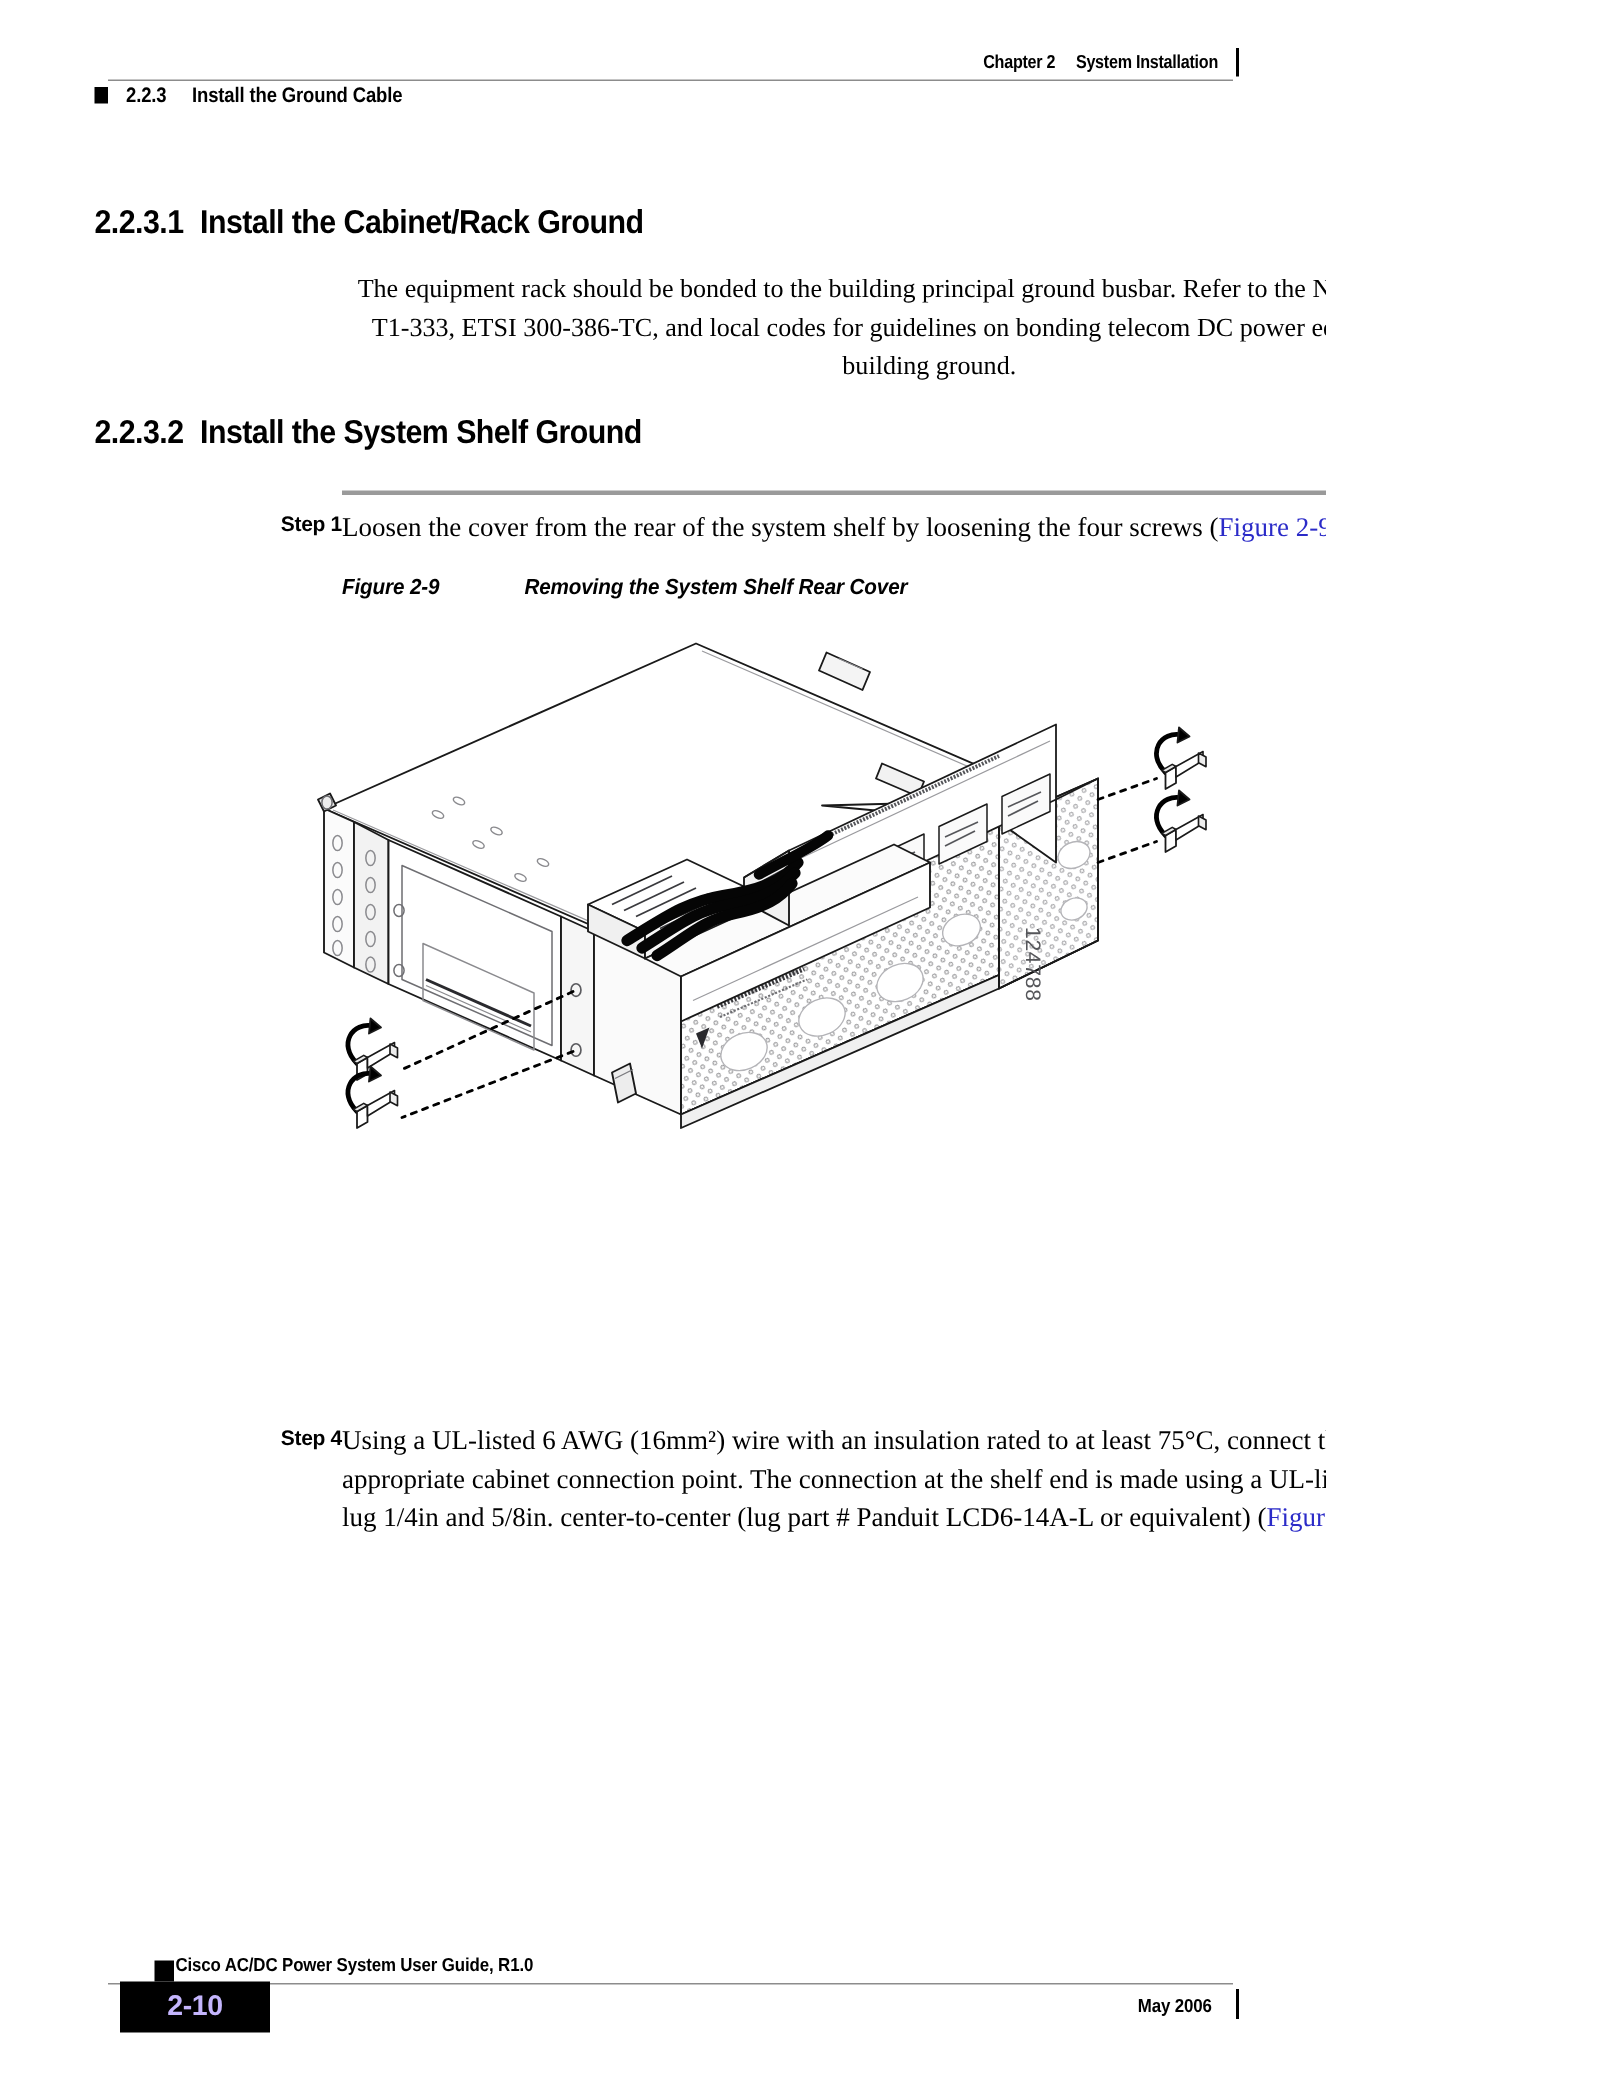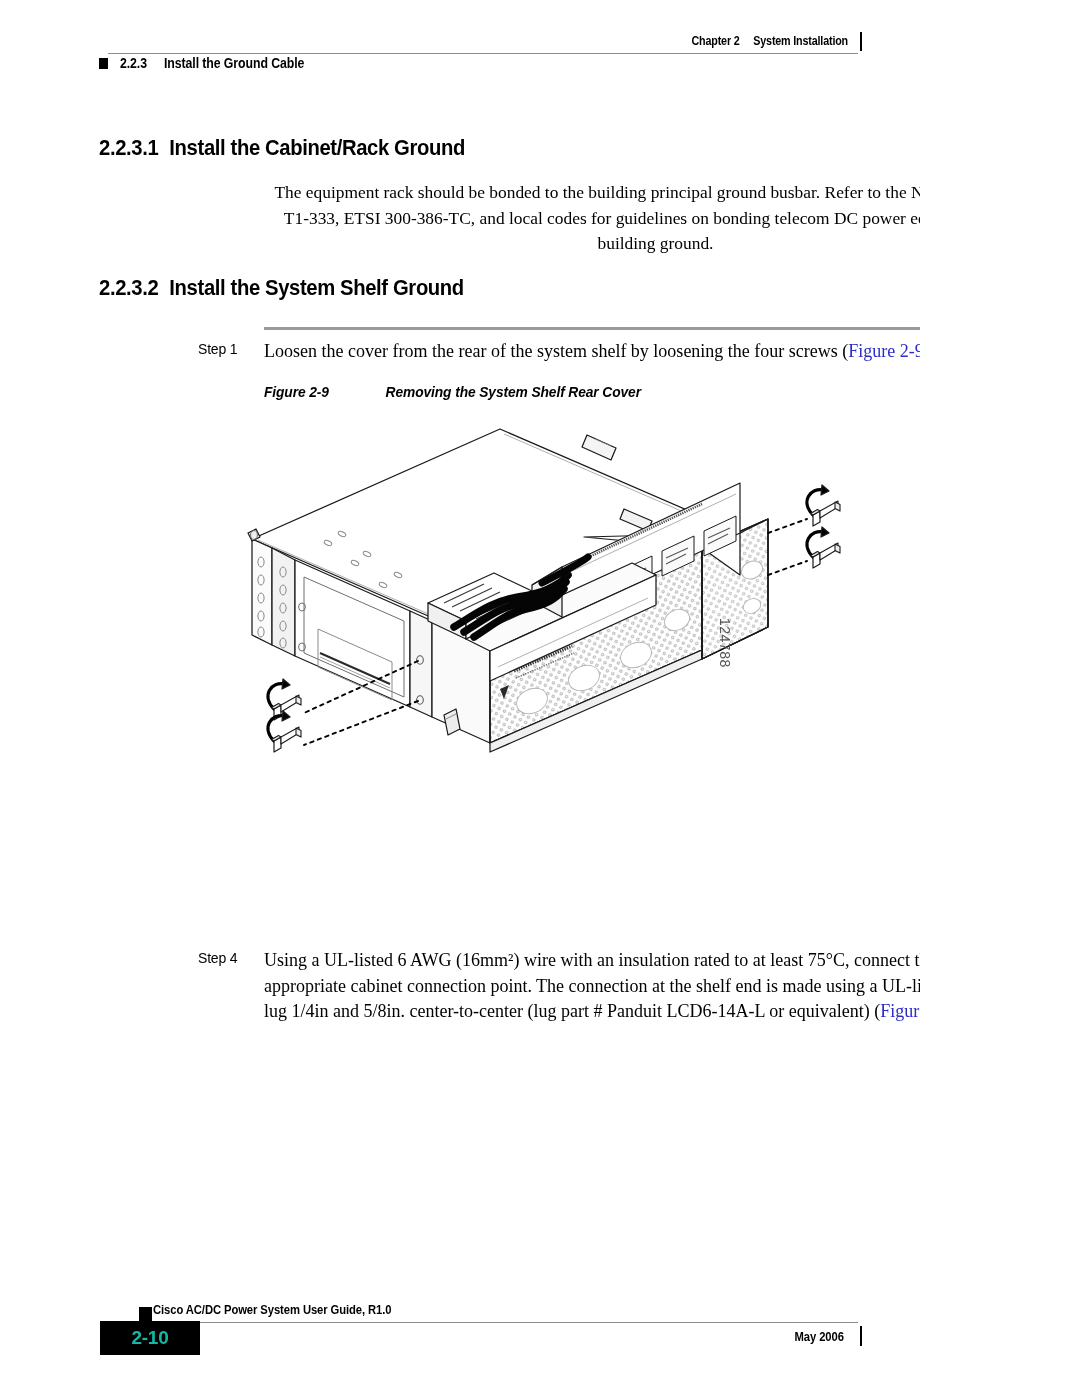--- a/index.html
+++ b/index.html
@@ -10,21 +10,20 @@
   body {
     font-family: "Liberation Serif", serif;
     color: #000000;
   }
   .page {
     position: relative;
     width: 884px;
     height: 1397px;
     background: #ffffff;
     overflow: hidden;
-    margin-left: 36px;
   }
 
   
   .hdr-right {
     position: absolute;
     right: 72px;
     top: 34px;
     font-family: "Liberation Sans", sans-serif;
     font-weight: bold;
     font-size: 12.5px;
@@ -112,25 +111,26 @@
   
   .step {
     position: absolute;
     display: flex;
     left: 162px;
     width: 849px;
   }
   .step .lbl {
     flex: 0 0 66px;
     font-family: "Liberation Sans", sans-serif;
-    font-weight: normal;
+    font-weight: bold;
     font-size: 14px;
     letter-spacing: -0.2px;
     padding-top: 2px;
     white-space: nowrap;
+    text-align: right;
   }
   .step .txt {
     flex: 1;
     font-family: "Liberation Serif", serif;
     font-size: 18px;
     line-height: 25.5px;
   }
   .step1 { top: 339px; }
   .step2 { top: 845px; }
   .step3 { top: 877px; }
@@ -201,26 +201,26 @@
   .ftr-rule {
     position: absolute;
     left: 72px;
     right: 62px;
     top: 1322px;
     height: 1px;
     background: #8c8c8c;
   }
   .ftr-box {
     position: absolute;
-    left: 64px;
+    left: 80px;
     top: 1321px;
     width: 100px;
     height: 34px;
     background: #000;
-    color: #14b8a6;
+    color: #c4b5fd;
     font-family: "Liberation Sans", sans-serif;
     font-weight: bold;
     font-size: 19px;
     display: flex;
     align-items: center;
     justify-content: center;
     letter-spacing: -0.3px;
   }
   .ftr-date {
     position: absolute;

